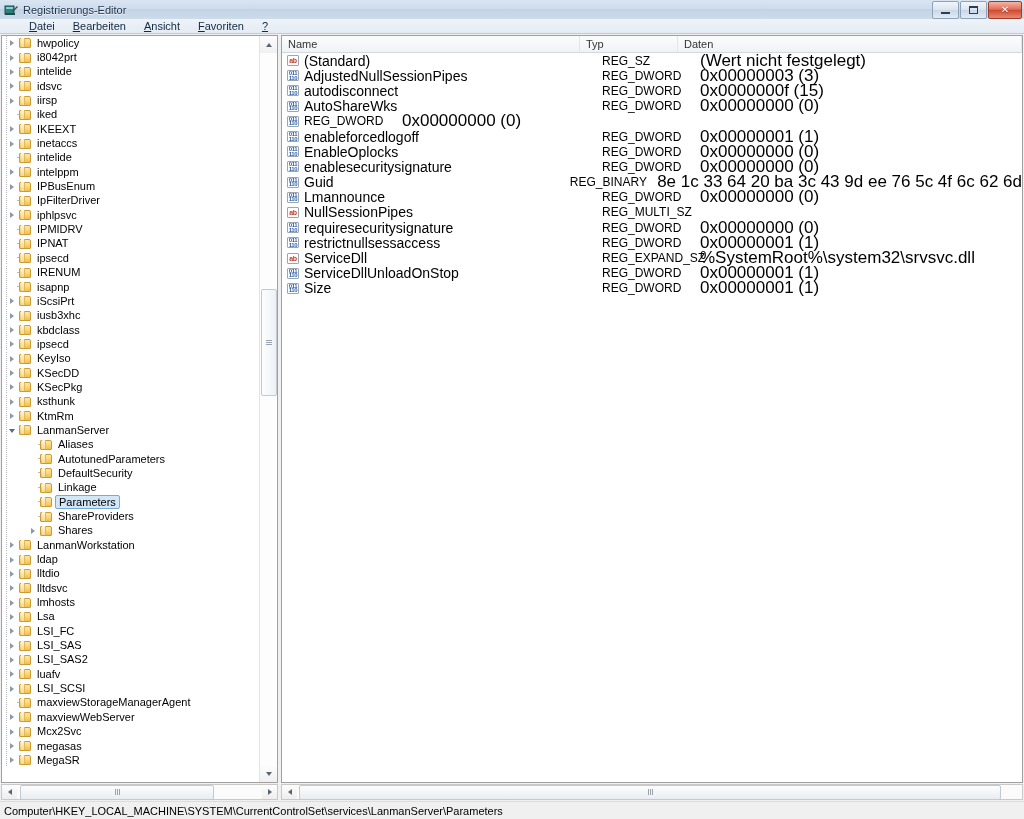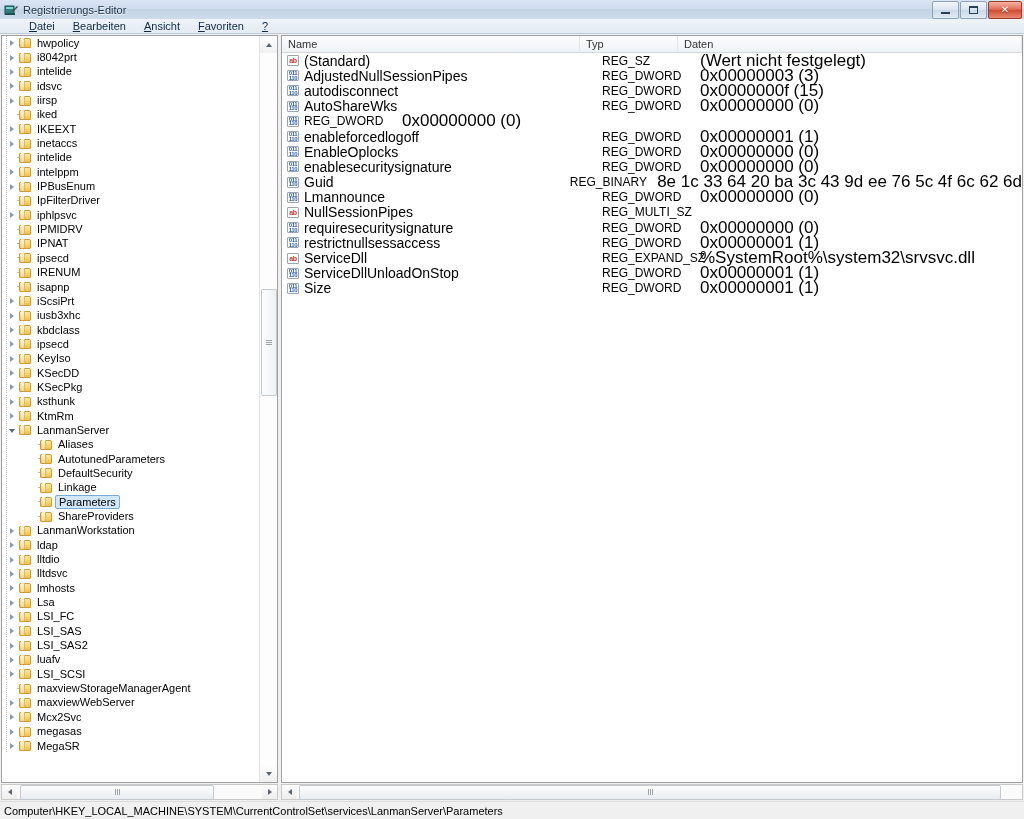--- a/index.html
+++ b/index.html
@@ -575,20 +575,32 @@
           </div>
           <div class="tw">
             <i class="dash"></i>
           </div>
           <div class="folder">
             <i></i>
           </div>
           <div class="tlabel">ShareProviders</div>
         </div>
         <div class="tnode">
+          <div style="width: 27px; flex: 0 0 auto; height: 14px; position: relative;">
+            <i class="vline"></i>
+          </div>
+          <div class="tw">
+            <i class="arrow"></i>
+          </div>
+          <div class="folder">
+            <i></i>
+          </div>
+          <div class="tlabel">Shares</div>
+        </div>
+        <div class="tnode">
           <div style="width: 6px; flex: 0 0 auto; height: 14px; position: relative;">
             <i class="vline"></i>
           </div>
           <div class="tw">
             <i class="arrow"></i>
           </div>
           <div class="folder">
             <i></i>
           </div>
           <div class="tlabel">LanmanWorkstation</div>

